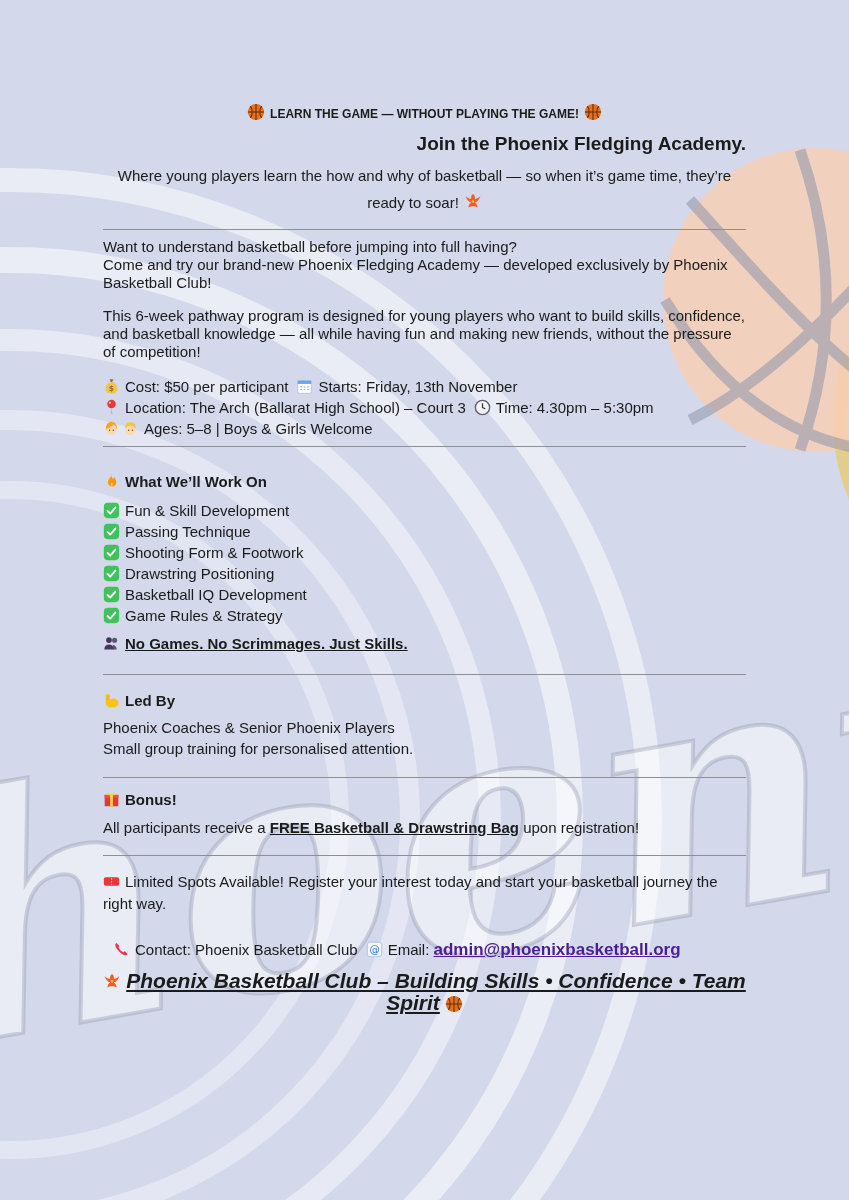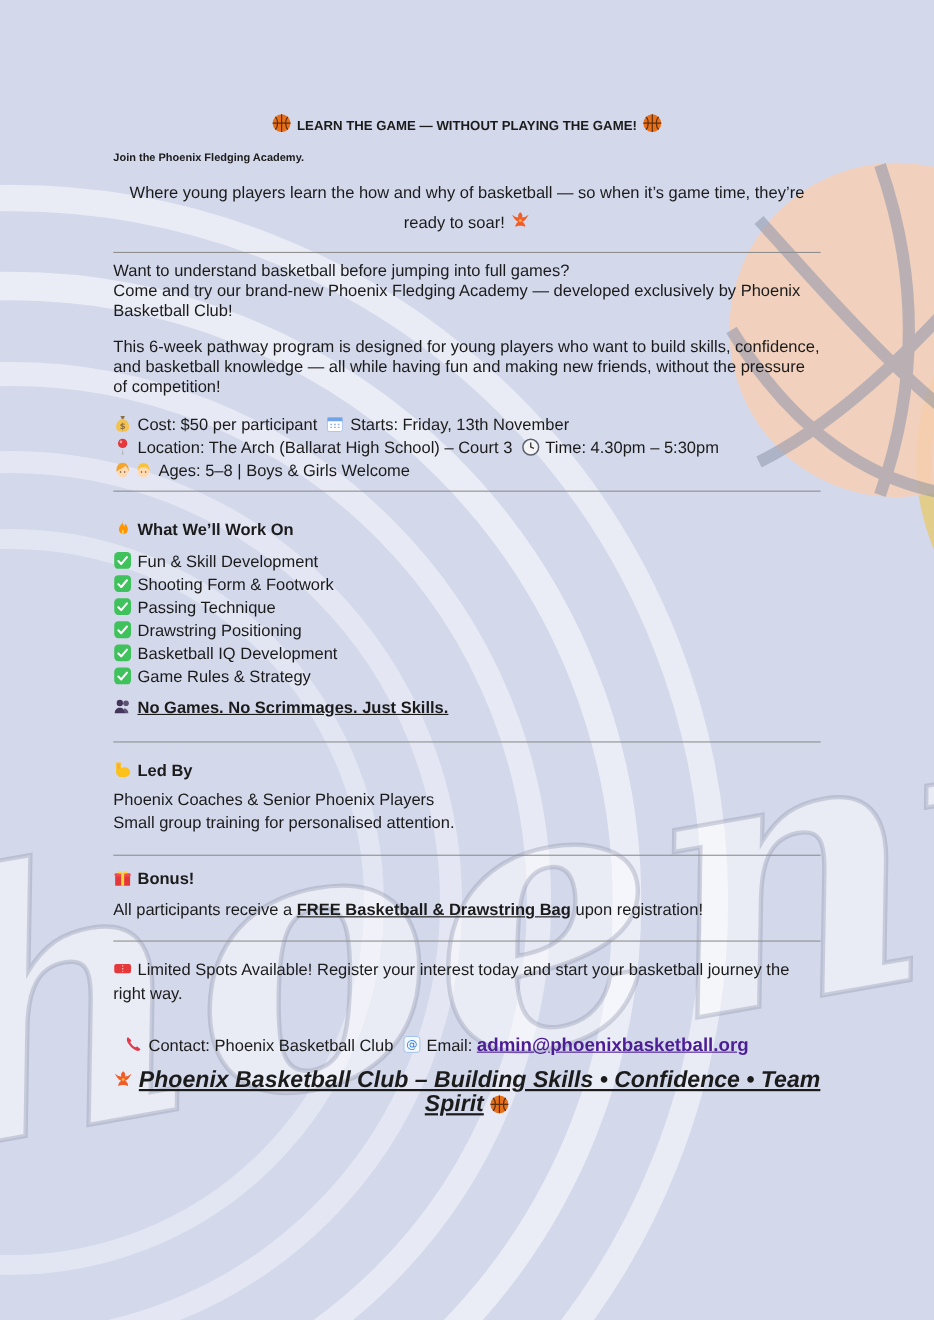--- a/index.html
+++ b/index.html
@@ -10,21 +10,21 @@
     overflow:hidden;
     font-family:"Liberation Sans","DejaVu Sans",sans-serif;
     color:#1b1b1b;
   }
   .watermark{position:absolute;left:0;top:0;width:849px;height:1200px;pointer-events:none;}
   .content{
     position:absolute;left:103px;top:0;width:643px;
     font-size:15px;line-height:18px;
   }
   .title{margin-top:103px;text-align:center;font-size:12px;font-weight:bold;line-height:20px;}
-  .subtitle{margin-top:10px;text-align:left;font-size:10px;font-weight:bold;line-height:20px;}
+  .subtitle{margin-top:10px;text-align:right;font-size:19px;font-weight:bold;line-height:20px;}
   .intro{margin-top:8px;text-align:center;line-height:27px;}
   .divider{border:0;border-top:1px solid #8f8f8f;height:0;margin:0;}
   .hr1{margin-top:13px;} .hr2{margin-top:7px;} .hr3{margin-top:20px;} .hr4{margin-top:18px;} .hr5{margin-top:17px;}
   .section-heading{font-weight:bold;line-height:20px;}
   .h-about{margin-top:15px;} .h-skills{margin-top:25px;} .h-led{margin-top:16px;} .h-bonus{margin-top:12px;}
   .para{margin-top:8px;line-height:18px;}
   .details{margin-top:10px;line-height:21px;}
   .skill-list{margin:8px 0 0 0;padding:0;list-style:none;}
   .skill-list li{line-height:21px;}
   .note{margin-top:8px;line-height:20px;}
@@ -86,21 +86,21 @@
     <span>Where young players learn the how and why of basketball — so when it’s game time, they’re ready to soar!</span><span class="ico ico-big ico-title-r"><svg viewBox="0 0 20 20">
           <path d="M1.6 3.6c2.2 4 3.4 6 6.4 7-2 1.2-3 3.2-3 5.4 2-1 3-1.2 5-1.2s3 .2 5 1.2c0-2.2-1-4.2-3-5.4 3-1 4.2-3 6.4-7-3 2-4.4 2.8-6.4 2.8.1-2 .6-3.2-2-5.4-2.6 2.2-2.1 3.4-2 5.4-2 0-3.4-.8-6.4-2.8z" fill="#f25c27"></path>
           <circle cx="10" cy="9.4" r="1.5" fill="#ffb13d"></circle>
         </svg></span>
   </div>
 
   <hr class="divider hr1">
 
 
   <p class="para">
-    <span>Want to understand basketball before jumping into full games?</span><br>
+    <span>Want to understand basketball before jumping into full having?</span><br>
     <span>Come and try our brand-new Phoenix Fledging Academy — developed exclusively by Phoenix Basketball Club!</span>
   </p>
 
   <p class="para">This 6-week pathway program is designed for young players who want to build skills, confidence, and basketball knowledge — all while having fun and making new friends, without the pressure of competition!</p>
 
   <div class="details">
     <div>
       <span class="ico"><svg viewBox="0 0 20 20">
             <path d="M7.6 1.5h4.8L10.6 5H9.4z" fill="#8d6e45"></path>
             <path d="M10 4.6c-4.2 0-7 4.2-7 8.4 0 3.6 2.6 5.5 7 5.5s7-1.9 7-5.5c0-4.2-2.8-8.4-7-8.4z" fill="#f3c34f"></path>
@@ -146,25 +146,25 @@
   </div>
 
   <ul class="skill-list">
     <li><span class="ico"><svg viewBox="0 0 20 20">
             <rect x="1" y="1" width="18" height="18" rx="4.5" fill="#3fc25b"></rect>
             <path d="M5.4 10.6l3.1 3.1 6.1-7.2" stroke="#fff" stroke-width="2.2" fill="none" stroke-linecap="round" stroke-linejoin="round"></path>
           </svg></span><span>Fun &amp; Skill Development</span></li>
     <li><span class="ico"><svg viewBox="0 0 20 20">
             <rect x="1" y="1" width="18" height="18" rx="4.5" fill="#3fc25b"></rect>
             <path d="M5.4 10.6l3.1 3.1 6.1-7.2" stroke="#fff" stroke-width="2.2" fill="none" stroke-linecap="round" stroke-linejoin="round"></path>
+          </svg></span><span>Passing Technique</span></li>
+    <li><span class="ico"><svg viewBox="0 0 20 20">
+            <rect x="1" y="1" width="18" height="18" rx="4.5" fill="#3fc25b"></rect>
+            <path d="M5.4 10.6l3.1 3.1 6.1-7.2" stroke="#fff" stroke-width="2.2" fill="none" stroke-linecap="round" stroke-linejoin="round"></path>
           </svg></span><span>Shooting Form &amp; Footwork</span></li>
-    <li><span class="ico"><svg viewBox="0 0 20 20">
-            <rect x="1" y="1" width="18" height="18" rx="4.5" fill="#3fc25b"></rect>
-            <path d="M5.4 10.6l3.1 3.1 6.1-7.2" stroke="#fff" stroke-width="2.2" fill="none" stroke-linecap="round" stroke-linejoin="round"></path>
-          </svg></span><span>Passing Technique</span></li>
     <li><span class="ico"><svg viewBox="0 0 20 20">
             <rect x="1" y="1" width="18" height="18" rx="4.5" fill="#3fc25b"></rect>
             <path d="M5.4 10.6l3.1 3.1 6.1-7.2" stroke="#fff" stroke-width="2.2" fill="none" stroke-linecap="round" stroke-linejoin="round"></path>
           </svg></span><span>Drawstring Positioning</span></li>
     <li><span class="ico"><svg viewBox="0 0 20 20">
             <rect x="1" y="1" width="18" height="18" rx="4.5" fill="#3fc25b"></rect>
             <path d="M5.4 10.6l3.1 3.1 6.1-7.2" stroke="#fff" stroke-width="2.2" fill="none" stroke-linecap="round" stroke-linejoin="round"></path>
           </svg></span><span>Basketball IQ Development</span></li>
     <li><span class="ico"><svg viewBox="0 0 20 20">
             <rect x="1" y="1" width="18" height="18" rx="4.5" fill="#3fc25b"></rect>

